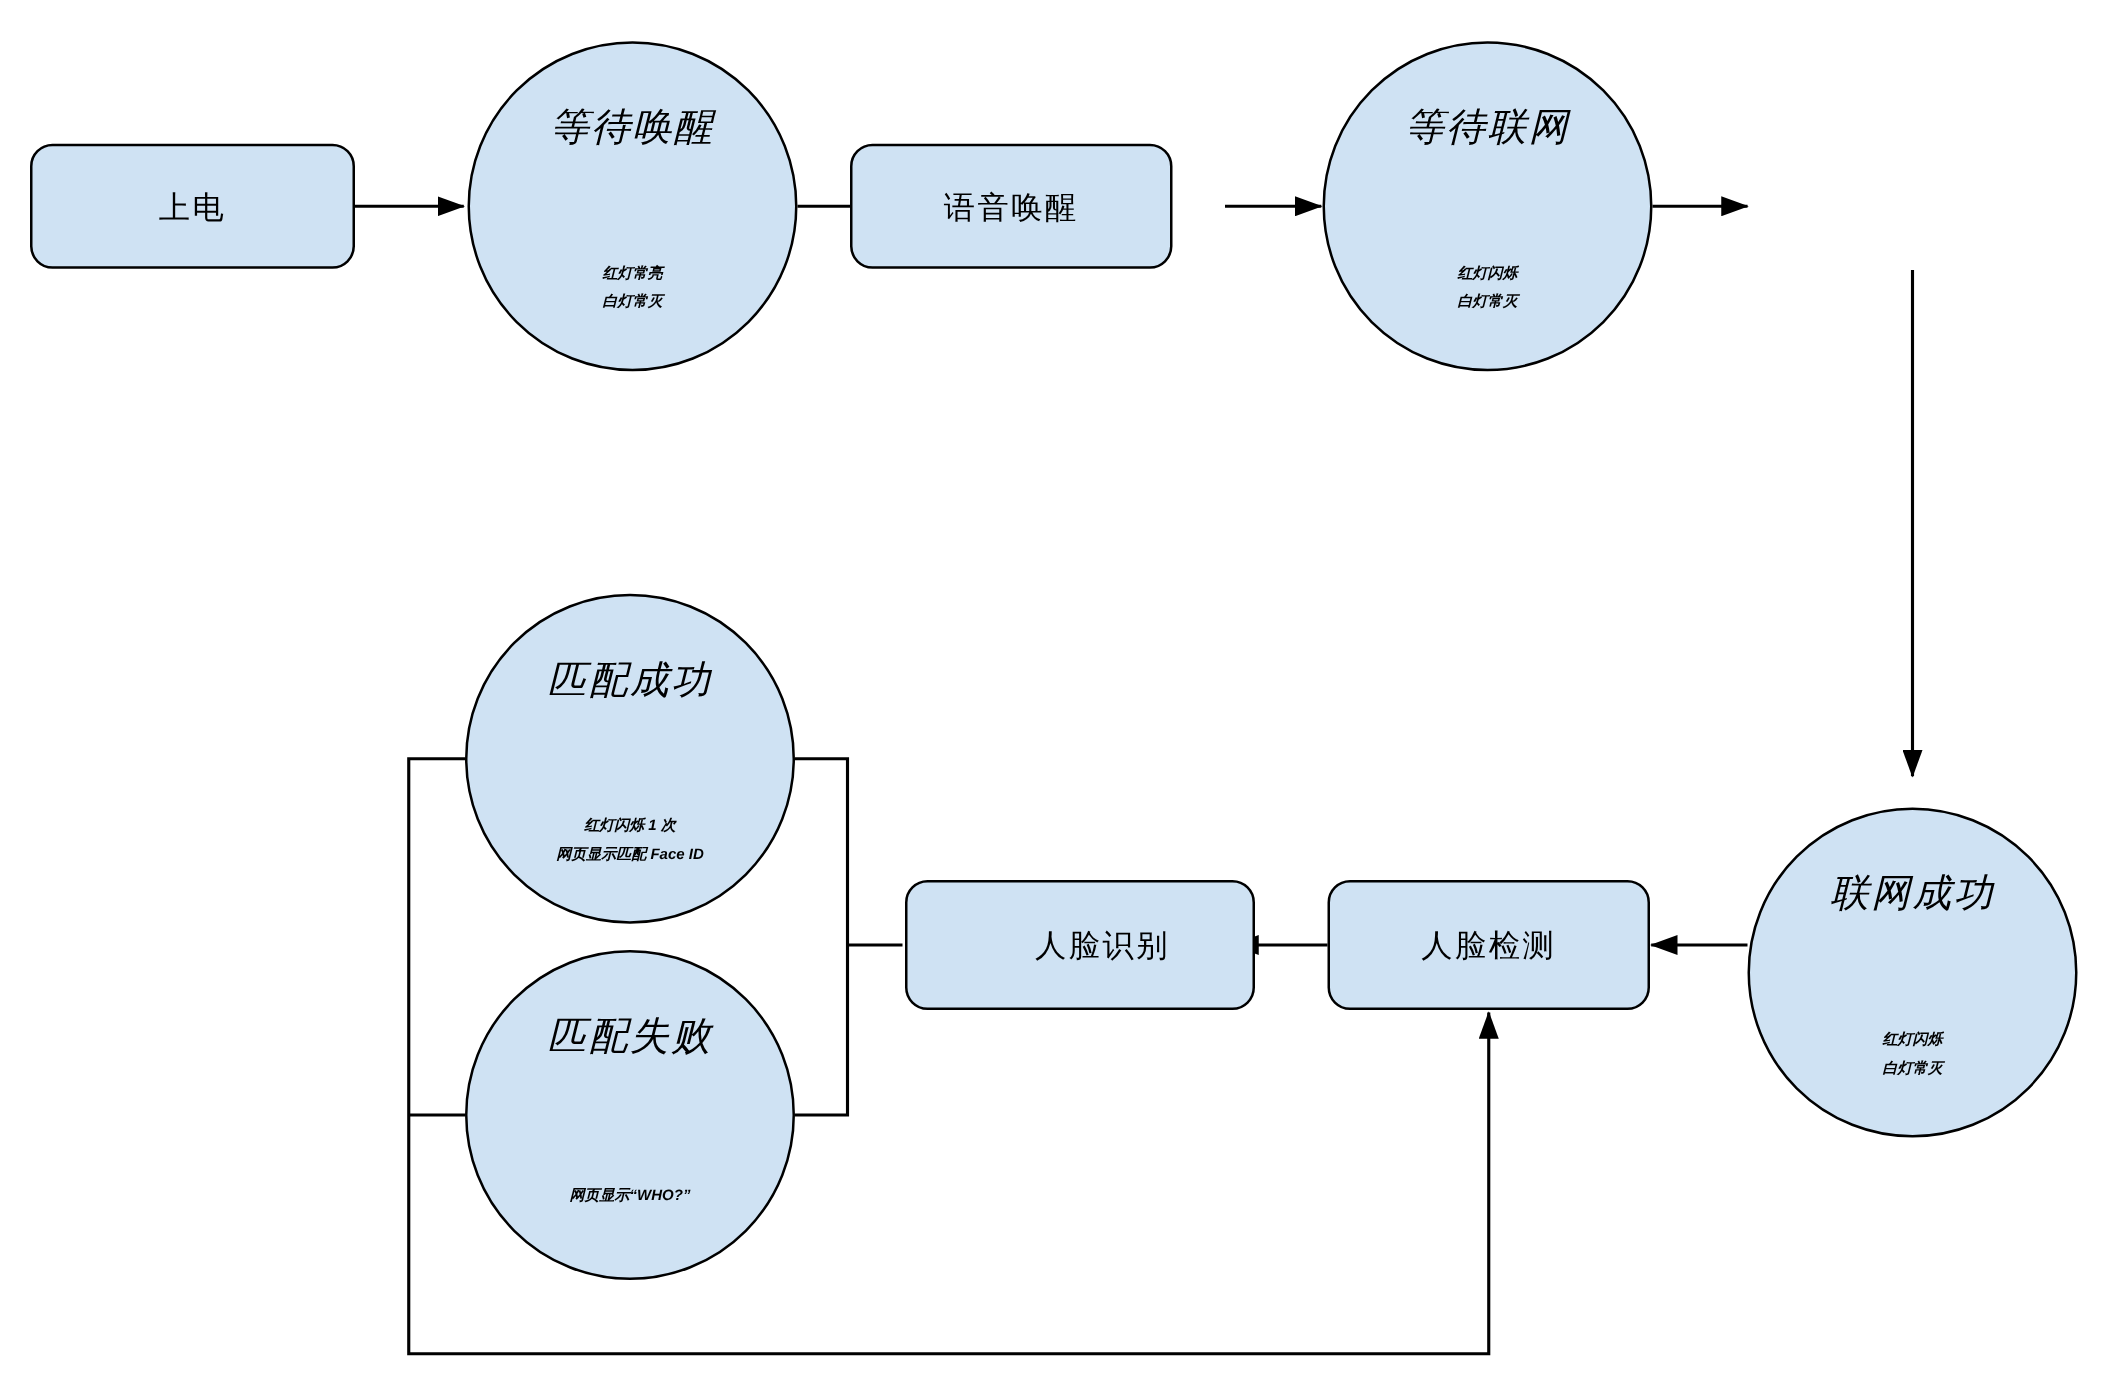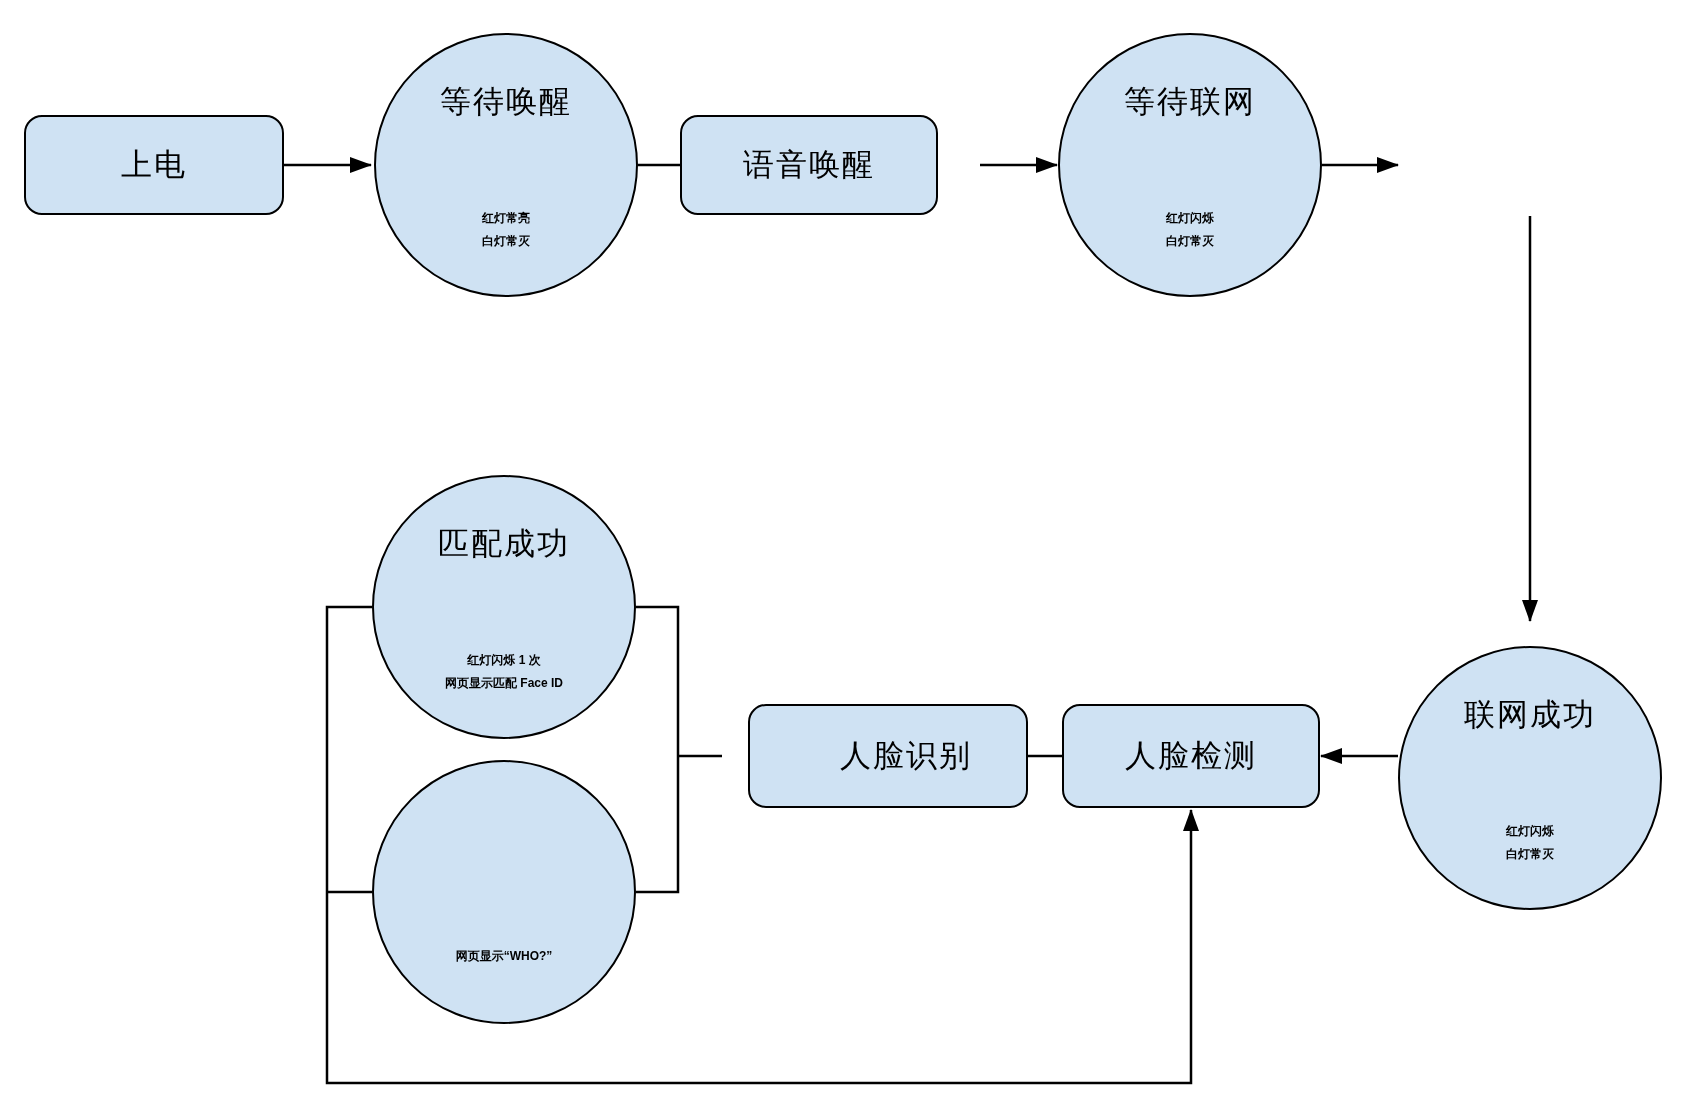--- a/index.html
+++ b/index.html
@@ -30,23 +30,24 @@
     box-sizing: border-box;
   }
   .rect-node {
     border-radius: 18px;
     display: flex;
     align-items: center;
     justify-content: center;
   }
   .circle-node {
     border-radius: 50%;
+    font-style: italic;
   }
   .node-label {
-    font-size: 31px;
+    font-size: 25px;
     letter-spacing: 2px;
     white-space: nowrap;
   }
   .circle-title {
     position: absolute;
     top: 46px;
     left: 0;
     width: 100%;
     text-align: center;
     font-size: 31px;
@@ -124,31 +125,32 @@
     <div class="circle-notes">
       <div>红灯闪烁</div>
       <div>白灯常灭</div>
     </div>
   </div>
 
   <div class="node rect-node" style="left:1062px; top:704px; width:258px; height:104px;text-align:center;">
     <span class="node-label">人脸检测</span>
   </div>
 
-  <div class="node rect-node" style="left:748px; top:704px; width:280px; height:104px;padding-left:36px;">
+  <div class="node rect-node" style="left:724px; top:704px; width:280px; height:104px;padding-left:36px;">
     <span class="node-label">人脸识别</span>
   </div>
 
   <div class="node circle-node" style="left:372px; top:475px; width:264px; height:264px;">
     <div class="circle-title">匹配成功</div>
     <div class="circle-notes">
       <div>红灯闪烁 1 次</div>
       <div>网页显示匹配 Face ID</div>
     </div>
   </div>
 
   <div class="node circle-node" style="left:372px; top:760px; width:264px; height:264px;">
+    <div class="circle-title">匹配失败</div>
     <div class="circle-notes single-line">
       <div>网页显示“WHO?”</div>
     </div>
   </div>
 
 </div>
 
 </body></html>

